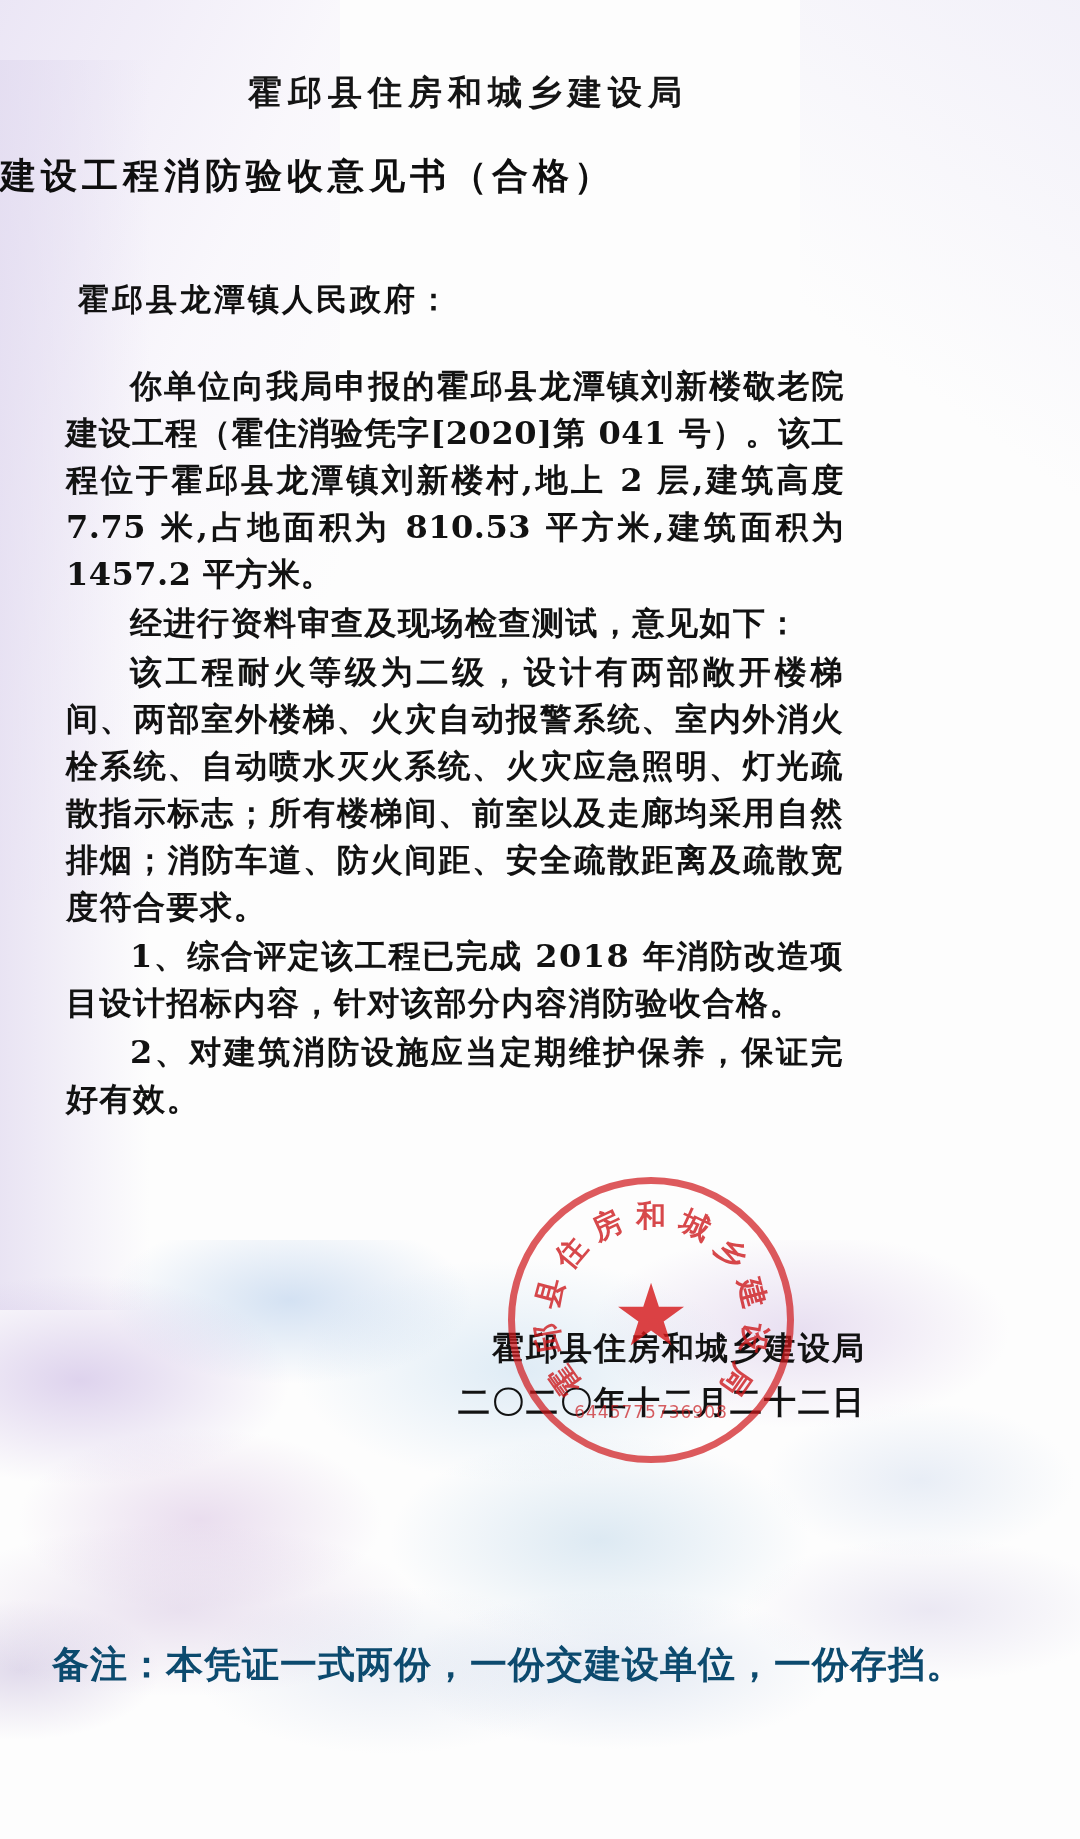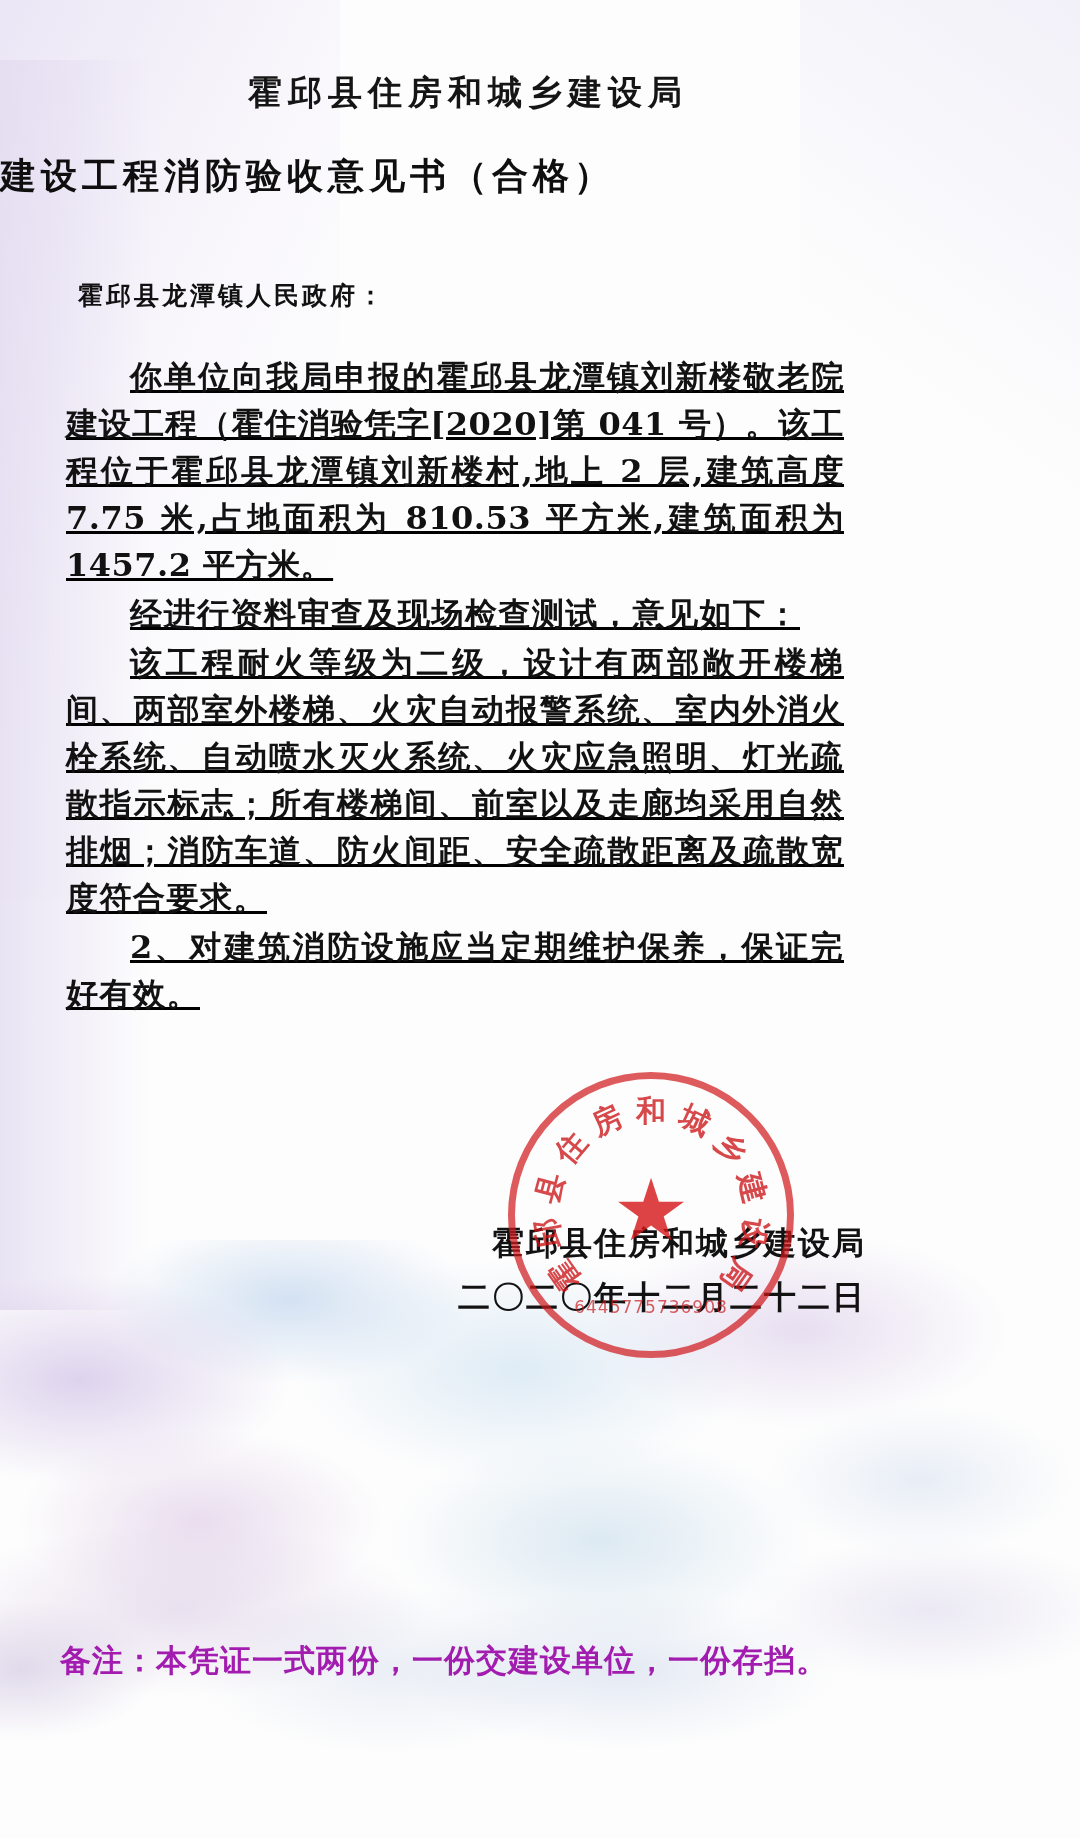--- a/index.html
+++ b/index.html
@@ -100,30 +100,29 @@
     font-size: 36px;
     letter-spacing: 5px;
     font-weight: 700;
     color: #0f0f0f;
     margin-top: 36px;
   }
 
   .recipient {
     margin-top: 78px;
     margin-left: 78px;
-    font-size: 25px;
+    font-size: 31px;
     letter-spacing: 3px;
     font-weight: 600;
     color: #111;
   }
 
   .body-block {
     margin-top: 42px;
     padding: 0 92px 0 66px;
-    text-decoration: underline;
   }
   .para {
     font-size: 32px;
     line-height: 47px;
     letter-spacing: 1.5px;
     color: #121212;
     text-align: justify;
     text-justify: inter-character;
     font-weight: 600;
     margin: 0 0 2px 0;
@@ -208,27 +207,27 @@
     letter-spacing: 2px;
     font-weight: 600;
     color: #121212;
     z-index: 4;
     text-align: right;
   }
 
   
   .footer-note {
     position: absolute;
-    left: 60px;
+    left: 52px;
     top: 1640px;
     z-index: 5;
-    font-size: 31px;
+    font-size: 37px;
     letter-spacing: 1px;
     font-weight: 700;
-    color: #a21caf;
+    color: #0c4a6e;
     white-space: nowrap;
   }
   .footer-label { font-weight: 700; }
 </style>
 </head>
 <body>
 
 <div class="page">
 
   <div class="scan-tint-a"></div>
@@ -240,20 +239,21 @@
     <div class="doc-title">霍邱县住房和城乡建设局</div>
 
     <div class="doc-subtitle">建设工程消防验收意见书（合格）</div>
 
     <div class="recipient">霍邱县龙潭镇人民政府：</div>
 
     <div class="body-block">
       <p class="para tight">你单位向我局申报的霍邱县龙潭镇刘新楼敬老院建设工程（霍住消验凭字[2020]第 041 号）。该工程位于霍邱县龙潭镇刘新楼村,地上 2 层,建筑高度 7.75 米,占地面积为 810.53 平方米,建筑面积为 1457.2 平方米。</p>
       <p class="para">经进行资料审查及现场检查测试，意见如下：</p>
       <p class="para">该工程耐火等级为二级，设计有两部敞开楼梯间、两部室外楼梯、火灾自动报警系统、室内外消火栓系统、自动喷水灭火系统、火灾应急照明、灯光疏散指示标志；所有楼梯间、前室以及走廊均采用自然排烟；消防车道、防火间距、安全疏散距离及疏散宽度符合要求。</p>
+      <p class="para">1、综合评定该工程已完成 2018 年消防改造项目设计招标内容，针对该部分内容消防验收合格。</p>
       <p class="para">2、对建筑消防设施应当定期维护保养，保证完好有效。</p>
     </div>
 
     <div class="sign-area">
 
       <div class="seal">
         <div class="seal-ring-text">
             <span class="seal-ch" style="transform: translate(-85.1918px, 59.6519px) rotate(-125deg) translate(-50%, -50%);">霍</span>
             <span class="seal-ch" style="transform: translate(-102.42px, 18.0594px) rotate(-100deg) translate(-50%, -50%);">邱</span>
             <span class="seal-ch" style="transform: translate(-100.456px, -26.9172px) rotate(-75deg) translate(-50%, -50%);">县</span>

